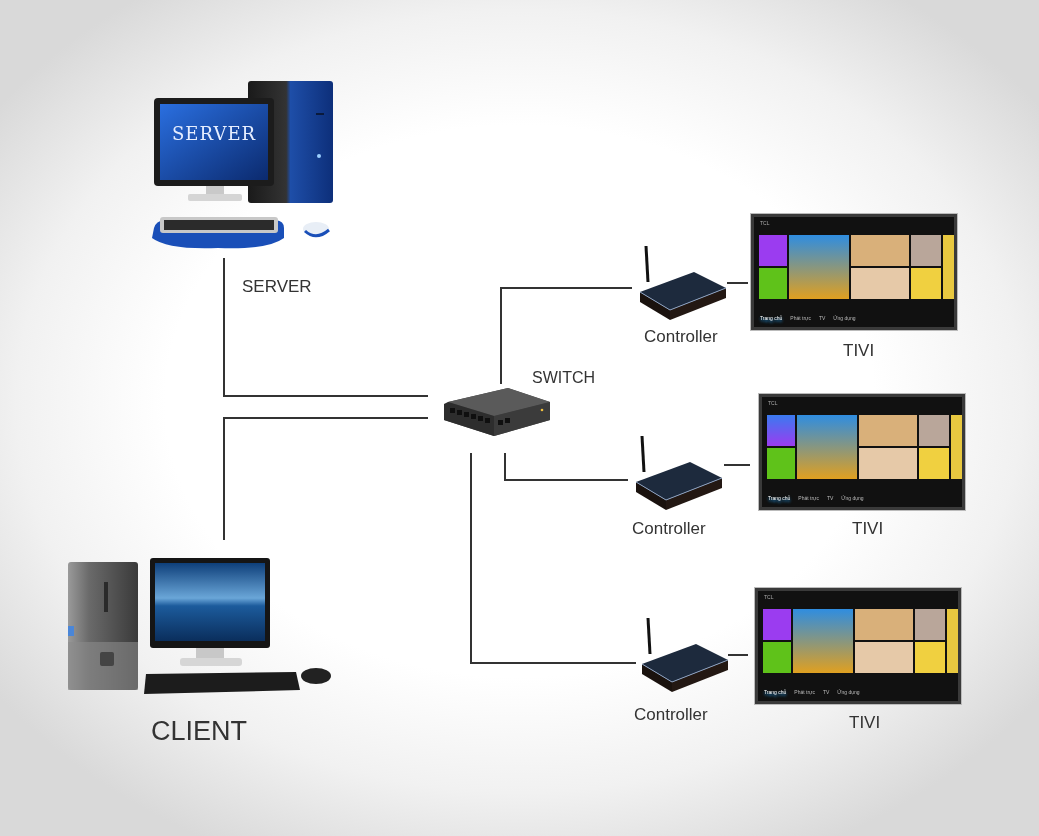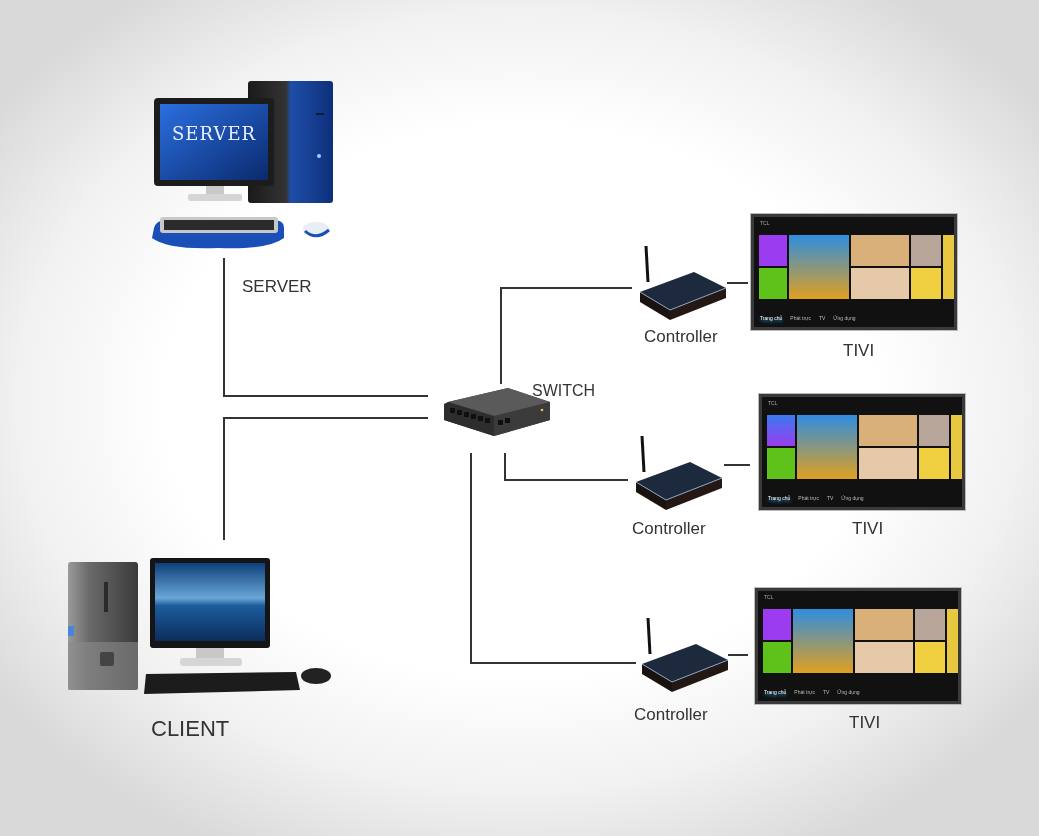--- a/index.html
+++ b/index.html
@@ -1,21 +1,21 @@
 <!DOCTYPE html>
 <html><head>
 <meta charset="utf-8">
 <style>
   html,body{margin:0;padding:0;}
   body{width:1039px;height:836px;overflow:hidden;position:relative;
     background:radial-gradient(ellipse 62% 60% at 50% 48%, #ffffff 0%, #ffffff 55%, #f1f1f1 78%, #d9d9d9 100%);
     font-family:"Liberation Sans", sans-serif;}
   .abs{position:absolute;}
   .lbl{position:absolute;color:#333;font-family:"Liberation Sans", sans-serif;font-size:18px;white-space:nowrap;}
-  .lbl.big{font-size:22px;}
+  .lbl.big{font-size:27px;}
   .lbl.mid{font-size:17px;}
   svg.lines{position:absolute;left:0;top:0;}
   
   .tv{position:absolute;width:200px;height:110px;background:#111;border:3px solid #3a3a3a;box-shadow:0 0 0 1px #bbb;}
   .tv .top{position:absolute;left:6px;top:3px;color:#aaa;font-size:5px;}
   .tv .tiles{position:absolute;left:5px;top:18px;right:0;height:64px;}
   .tile{position:absolute;}
   .tv .nav{position:absolute;left:6px;bottom:6px;color:#bbb;font-size:5px;display:flex;gap:8px;}
   .tv .nav span:first-child{color:#fff;text-shadow:0 2px 3px #2aa7ff;}
 </style>
@@ -84,21 +84,21 @@
         <rect x="47" y="38" width="5" height="5"></rect>
     </g>
     <polygon points="56,36 112,22 112,40 56,56" fill="#3b3b3b"></polygon>
     <g fill="#0f0f0f">
       <rect x="60" y="40" width="5" height="5"></rect>
         <rect x="67" y="38" width="5" height="5"></rect>
     </g>
     <circle cx="104" cy="30" r="1.3" fill="#f0c040"></circle>
   </svg>
 </div>
-<span class="lbl mid" style="left:532px;top:382px;font-size:16px;">SWITCH</span>
+<span class="lbl mid" style="left:532px;top:369px;font-size:16px;">SWITCH</span>
 
 <div class="abs" style="left:64px;top:556px;width:275px;height:144px;">
   <svg width="275" height="144">
     <defs>
       <linearGradient id="cscreen" x1="0" y1="0" x2="0" y2="1">
         <stop offset="0" stop-color="#0e3f7a"></stop>
           <stop offset="0.45" stop-color="#6aa6d8"></stop>
           <stop offset="0.55" stop-color="#1c5b9c"></stop>
           <stop offset="1" stop-color="#0a2e5c"></stop>
       </linearGradient>

